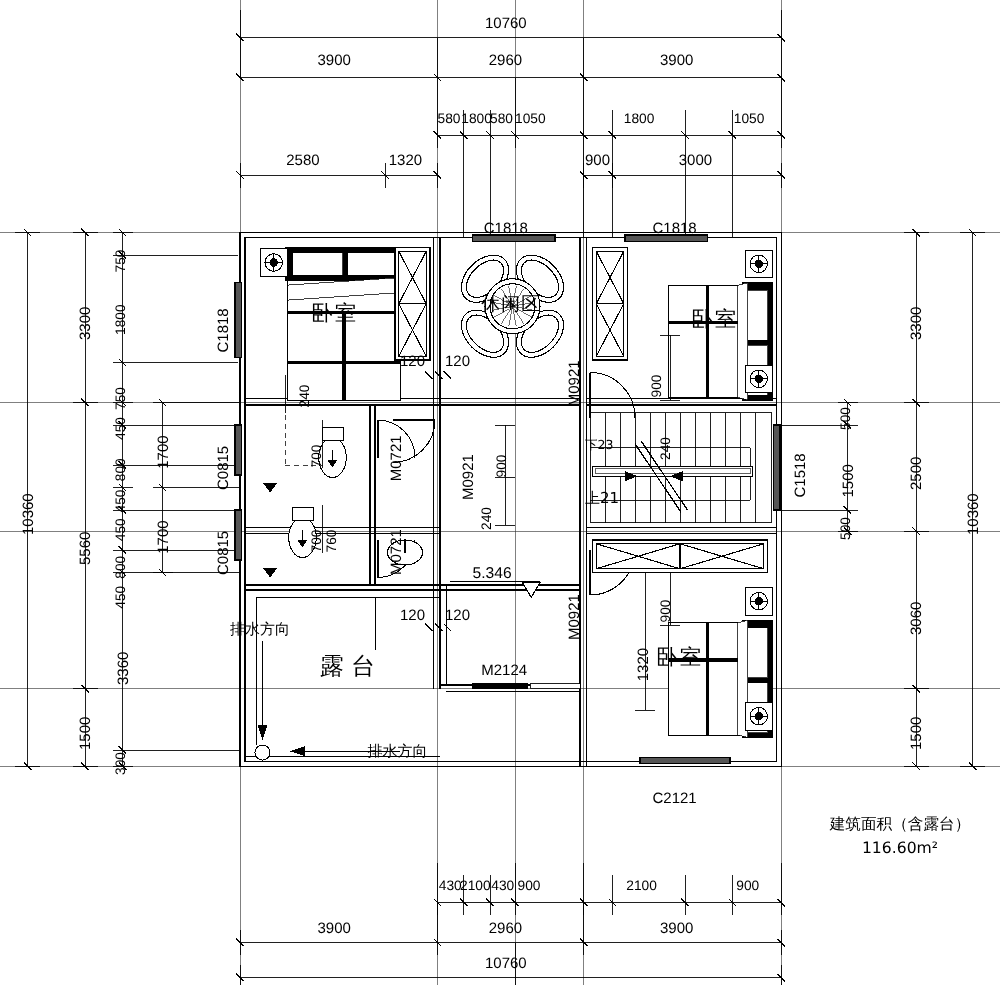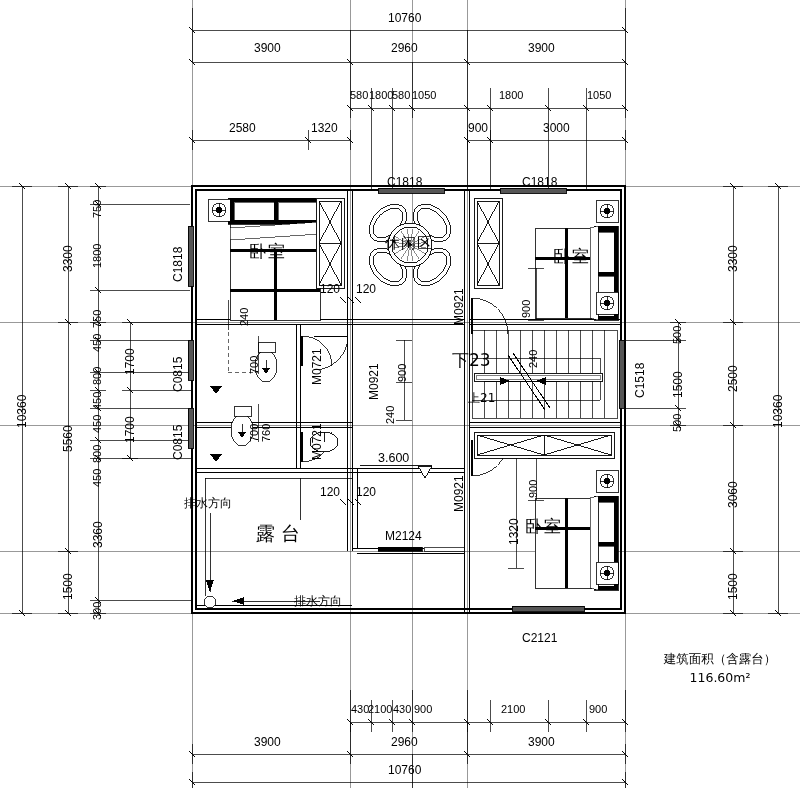--- a/index.html
+++ b/index.html
@@ -652,22 +652,22 @@
 <div class="lbl vlbl" style="left:508px;top:545px;transform:rotate(-90deg);">1320</div>
 
 <div class="lbl cjk" style="left:249px;top:243px;font-size:17px;letter-spacing:2px;">卧室</div>
 <div class="lbl cjk" style="left:385px;top:236px;font-size:15px;letter-spacing:1px;">休闲区</div>
 <div class="lbl cjk" style="left:553px;top:248px;font-size:17px;letter-spacing:2px;">卧室</div>
 <div class="lbl cjk" style="left:256px;top:524px;font-size:19px;letter-spacing:6px;">露台</div>
 <div class="lbl cjk" style="left:525px;top:518px;font-size:17px;letter-spacing:2px;">卧室</div>
 
 <div class="lbl cjk" style="left:184px;top:497px;font-size:12px;">排水方向</div>
 <div class="lbl cjk" style="left:294px;top:595px;font-size:12px;">排水方向</div>
-<div class="lbl cjk" style="left:452px;top:352px;font-size:17px;">下23</div>
+<div class="lbl cjk" style="left:468px;top:352px;font-size:10px;">下23</div>
 <div class="lbl cjk" style="left:468px;top:392px;font-size:12px;">上21</div>
-<div class="lbl" style="left:378px;top:452px;font-size:12.5px;">3.600</div>
+<div class="lbl" style="left:378px;top:452px;font-size:12.5px;">5.346</div>
 
 <div class="area cjk" style="left:645px;top:650px;width:150px;">
   <span>建筑面积（含露台）</span><br>
   <span>116.60m²</span>
 </div>
 
 </div>
 
 </body></html>

